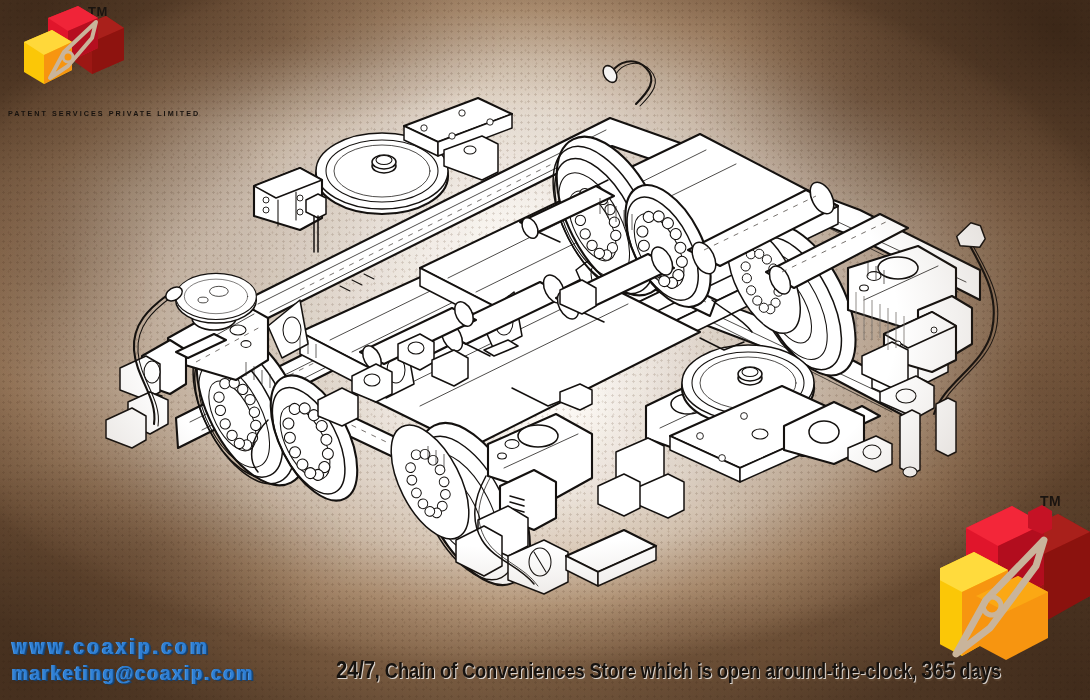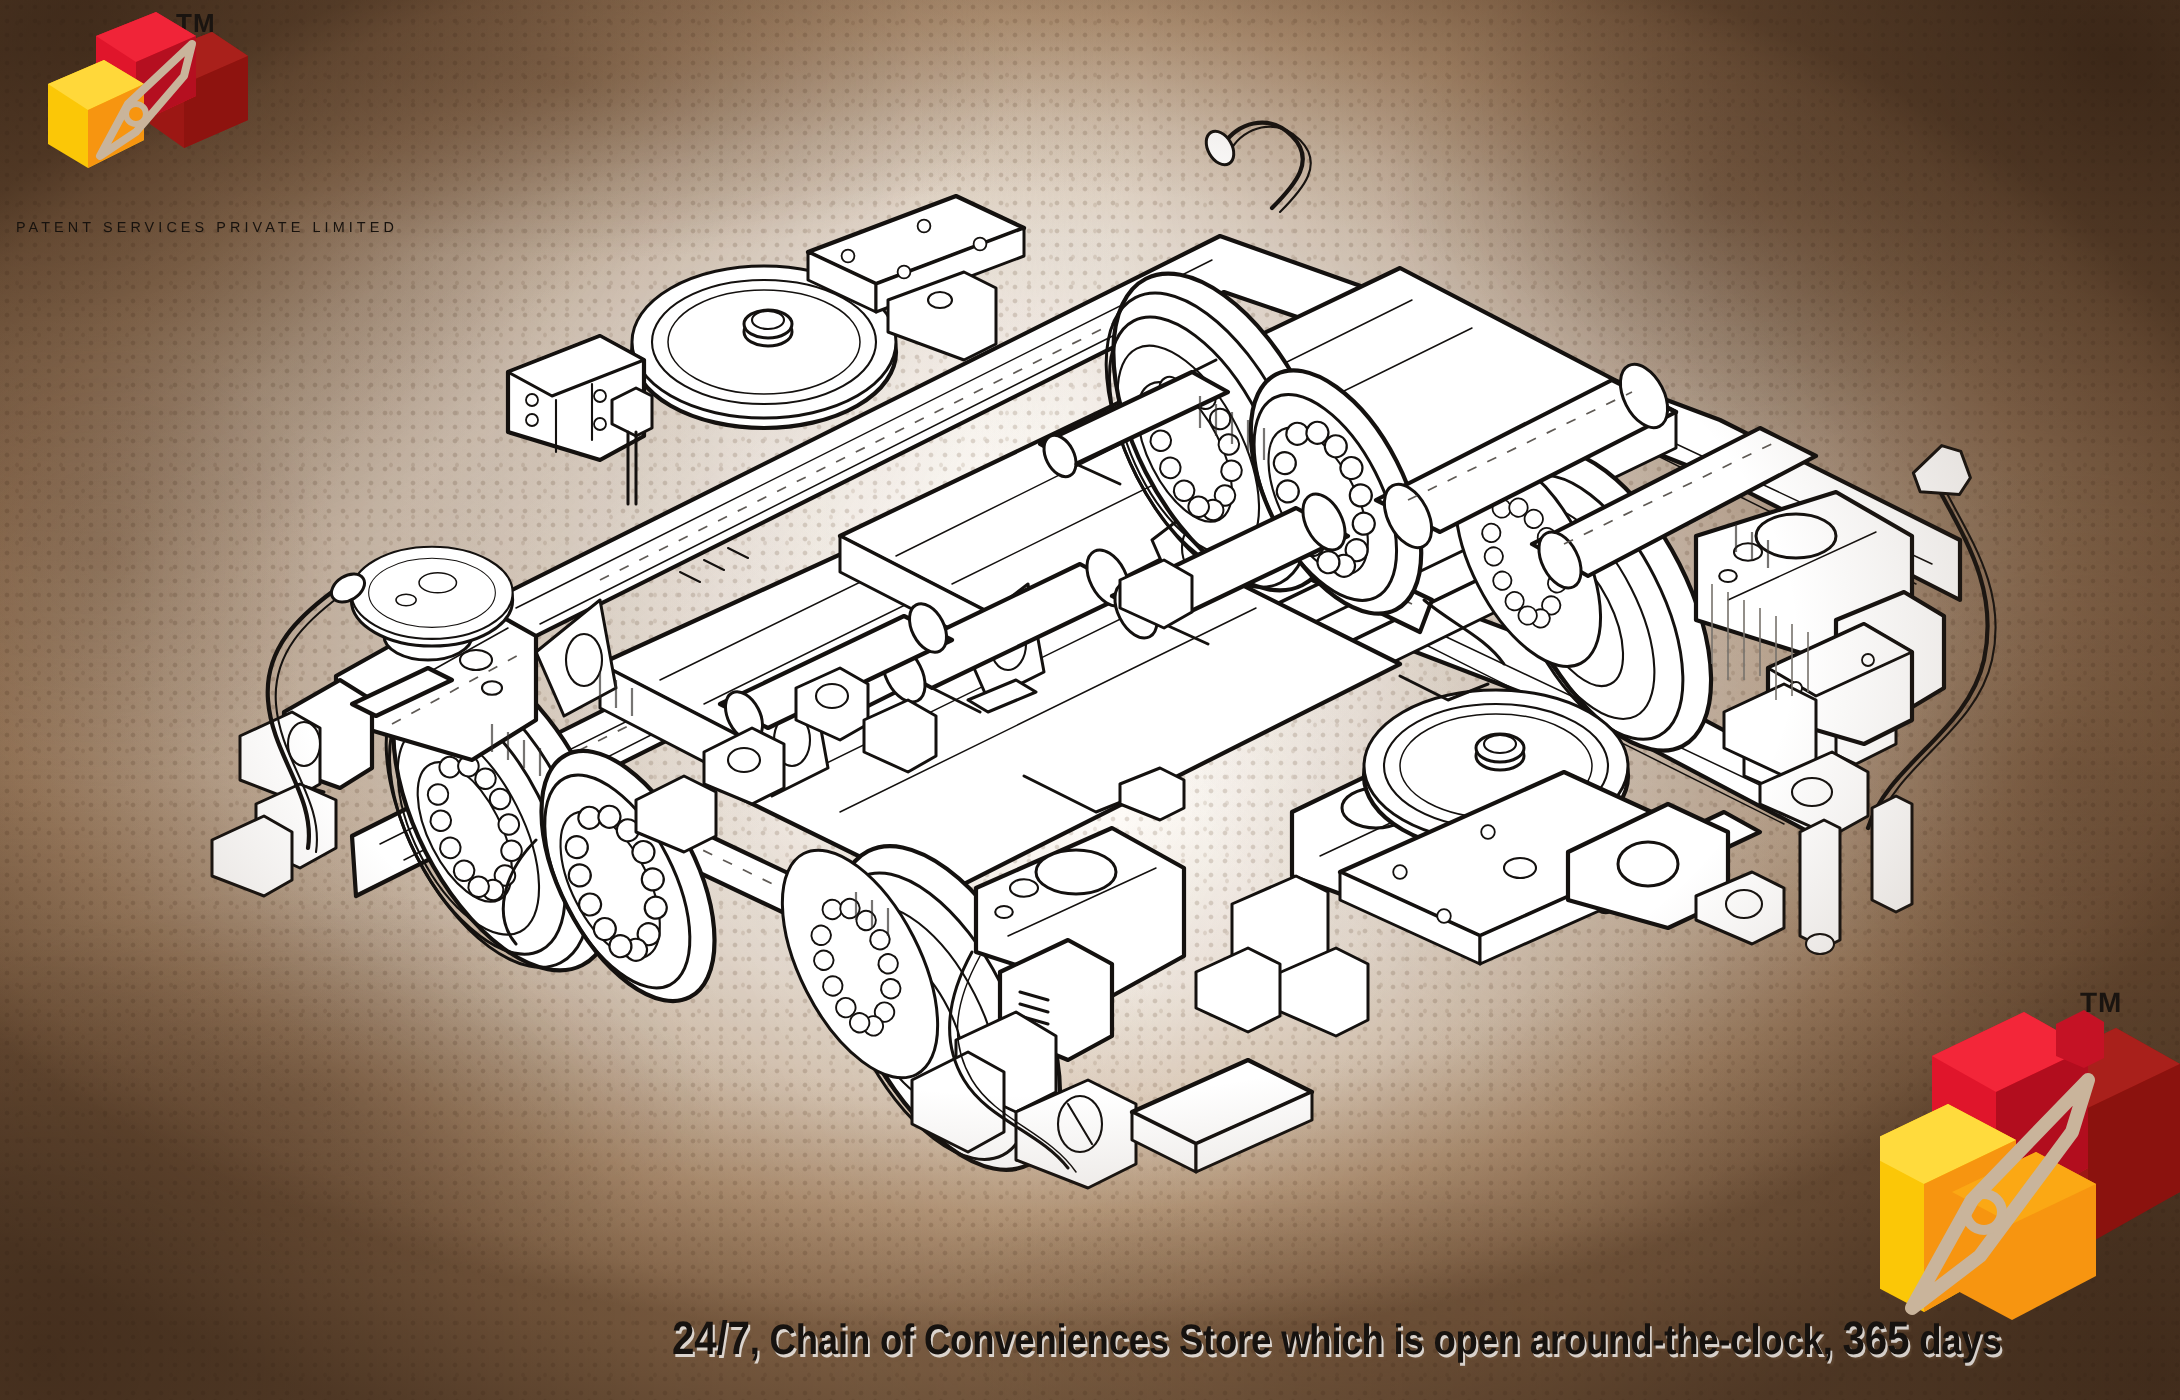--- a/index.html
+++ b/index.html
@@ -52,21 +52,21 @@
   .fillw2{fill:#ffffff;stroke:#14110f;stroke-linejoin:round;stroke-width:2.1;}
   .fillw15{fill:#ffffff;stroke:#14110f;stroke-linejoin:round;stroke-width:1.5;}
   .fillw1{fill:#ffffff;stroke:#14110f;stroke-linejoin:round;stroke-width:1.05;}
 
   
   #logo-tl{position:absolute;left:4px;top:2px;width:165px;height:128px;}
   #logo-tl .mark{position:absolute;left:16px;top:2px;width:110px;height:82px;}
   #logo-tl .tm{position:absolute;left:84px;top:2px;font-size:13px;font-weight:bold;
     color:#1a1410;letter-spacing:.5px;}
   .wordmark{position:absolute;left:2px;top:74px;width:160px;height:44px;}
-  .tagline-small{position:absolute;left:4px;top:107px;font-size:7.2px;font-weight:normal;
+  .tagline-small{position:absolute;left:4px;top:107px;font-size:7.2px;font-weight:bold;
     letter-spacing:2.05px;color:#17120e;white-space:nowrap;
     font-family:"Liberation Sans",sans-serif;}
 
   
   #logo-br{position:absolute;left:940px;top:488px;width:150px;height:175px;}
   #logo-br .tm{position:absolute;left:100px;top:5px;font-size:14px;font-weight:bold;color:#1a1410;letter-spacing:.5px;}
 
   
   #contact{position:absolute;left:12px;top:632px;}
   .url{
@@ -460,18 +460,22 @@
       <path d="M22,104 L68,82 L68,142 L22,168 Z" fill="#F79510"></path>
 
       <path d="M36,108 L78,88 L108,104 L108,150 L66,172 L36,156 Z" fill="#F79510"></path>
       <path d="M36,108 L78,88 L108,104 L66,124 Z" fill="#FBA814"></path>
 
       <path d="M104,52 L46,112 L16,166 L50,140 L96,78 Z" fill="none" stroke="#C9B49B" stroke-width="7" stroke-linejoin="round"></path>
       <circle cx="52" cy="118" r="9" fill="none" stroke="#C9B49B" stroke-width="5"></circle>
     </svg>
   </div>
 
+  <div id="contact">
+    <div class="url">www.coaxip.com</div>
+    <div class="url two">marketing@coaxip.com</div>
+  </div>
 
   <div id="tagline">
     <span class="big">24/7</span><span>, Chain of  Conveniences Store which is open around-the-clock, </span><span class="big">365</span><span> days</span>
   </div>
 
 </div>
 
 </body></html>

